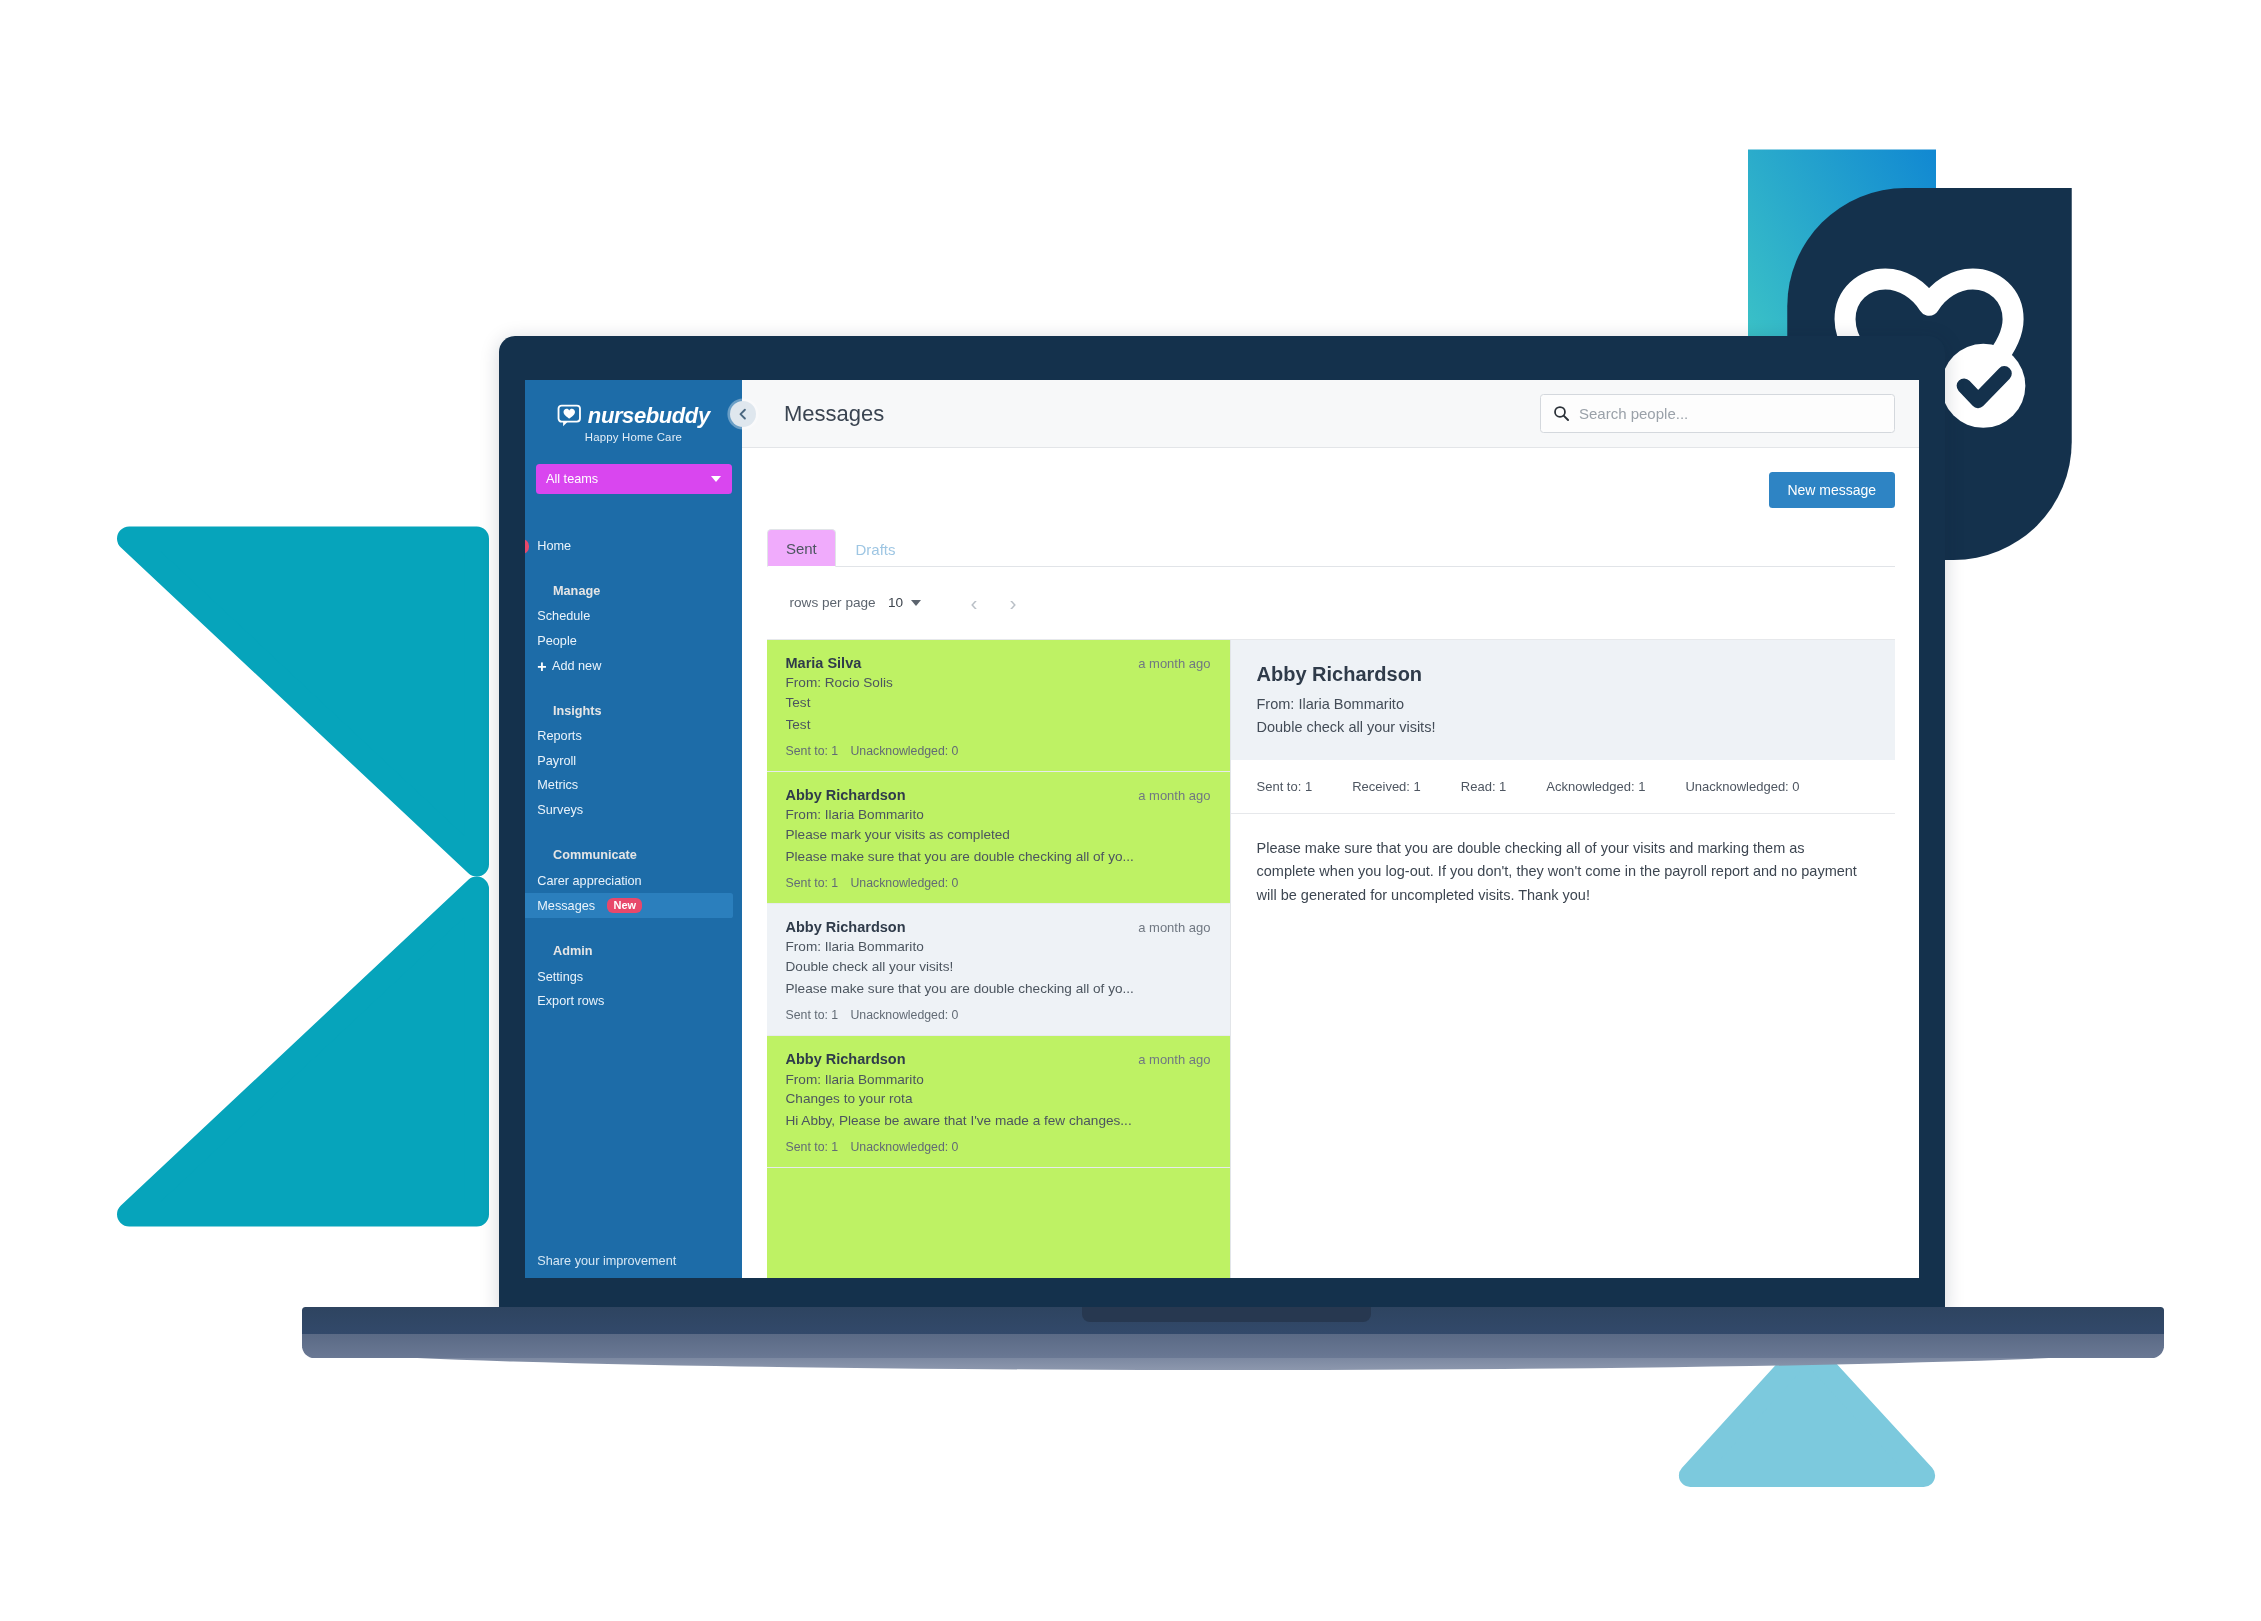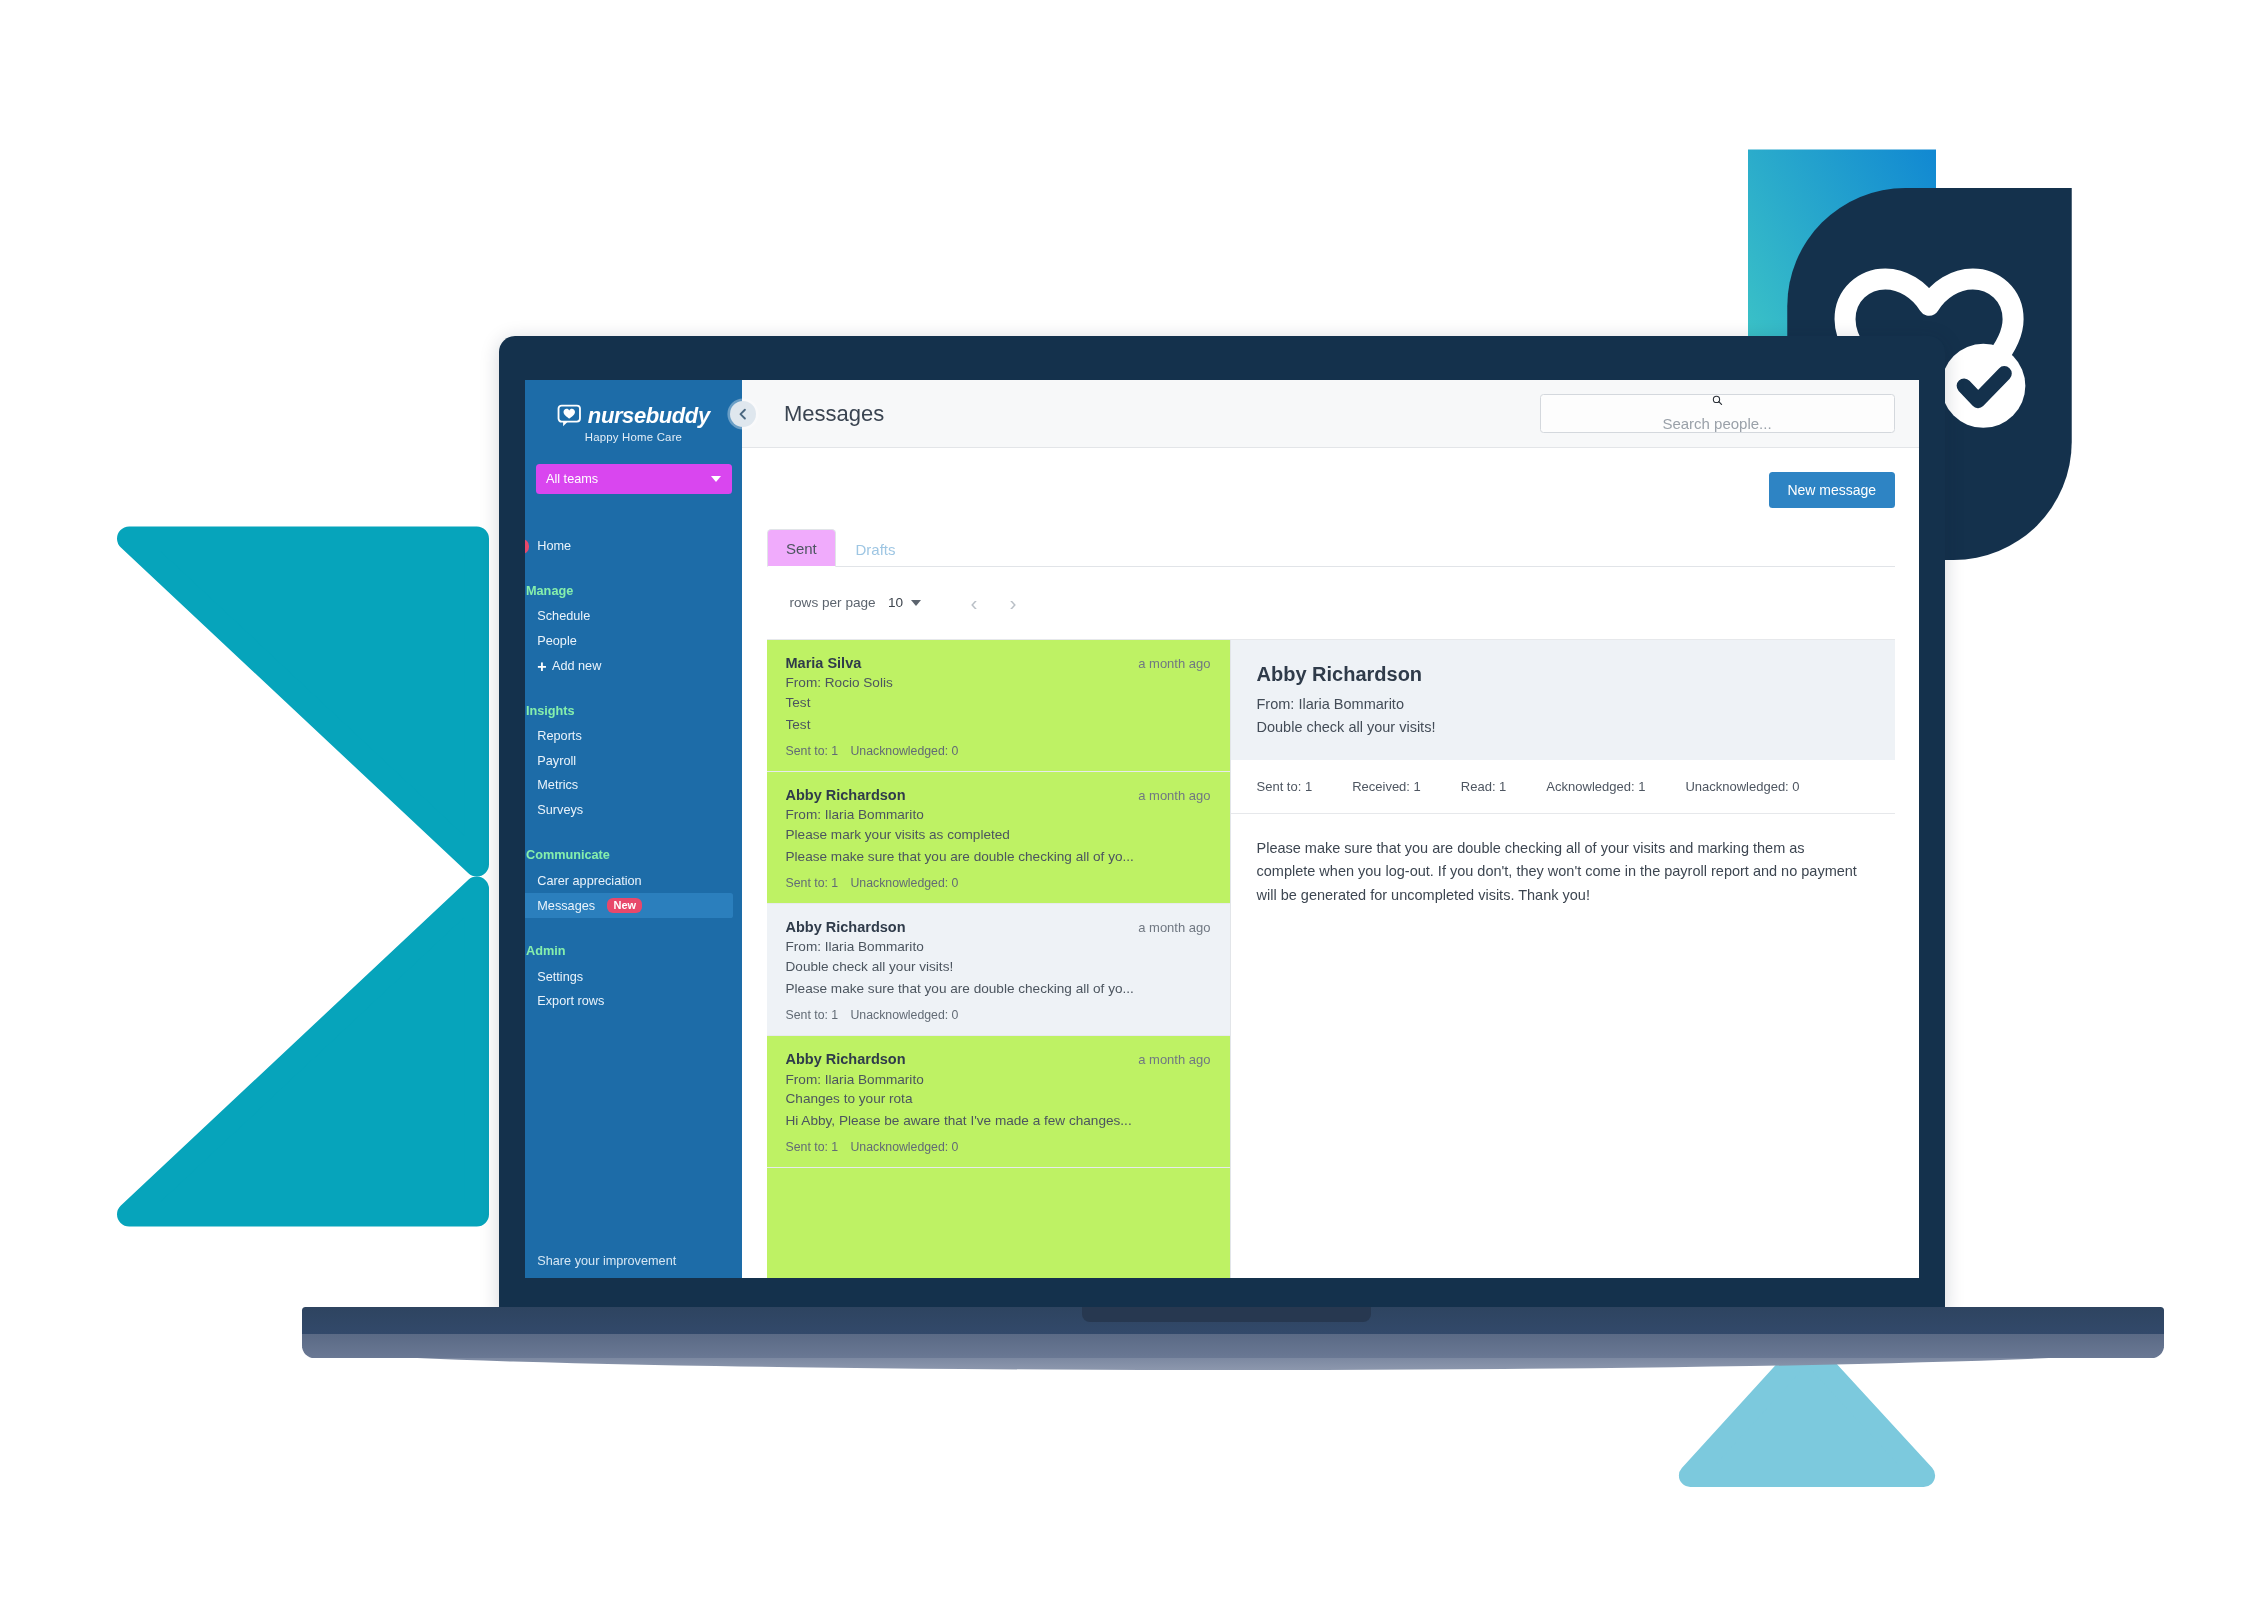--- a/index.html
+++ b/index.html
@@ -141,23 +141,23 @@
   .caret-down {
     width: 0; height: 0;
     border-left: 5.3px solid transparent;
     border-right: 5.3px solid transparent;
     border-top: 6.1px solid #ffffff;
   }
   #nav { margin-top: 39px; font-size: 12.7px; }
   .nav-group-title {
     font-weight: 700;
     font-size: 12.7px;
-    padding: 0 0 0 1px;
+    padding: 0 0 0 28px;
     margin: 0 0 6.1px 0;
-    color: #86efac;
+    color: #e5e5e5;
   }
   .nav-group { margin-bottom: 26px; }
   .nav-item {
     padding: 5.3px 0 5.3px 12.3px;
     color: #eaf3fb;
     cursor: pointer;
     display: flex;
     align-items: flex-end;
     gap: 5.3px;
   }
@@ -237,21 +237,20 @@
     height: 39px;
     border: 0.9px solid #d4d8dd;
     border-radius: 3.5px;
     background: #fdfdfd;
     display: flex;
     align-items: center;
     gap: 9.6px;
     padding: 0 12.3px;
     box-sizing: border-box;
     cursor: text;
-    flex-direction: column;
   }
   #search-placeholder { color: #9aa1a9; font-size: 15px; }
 
   #content { flex: 1; padding: 0 24.5px; display: flex; flex-direction: column; min-height: 0; }
 
   #action-row {
     height: 84px;
     display: flex; align-items: center; justify-content: flex-end;
   }
   #new-message-btn {

